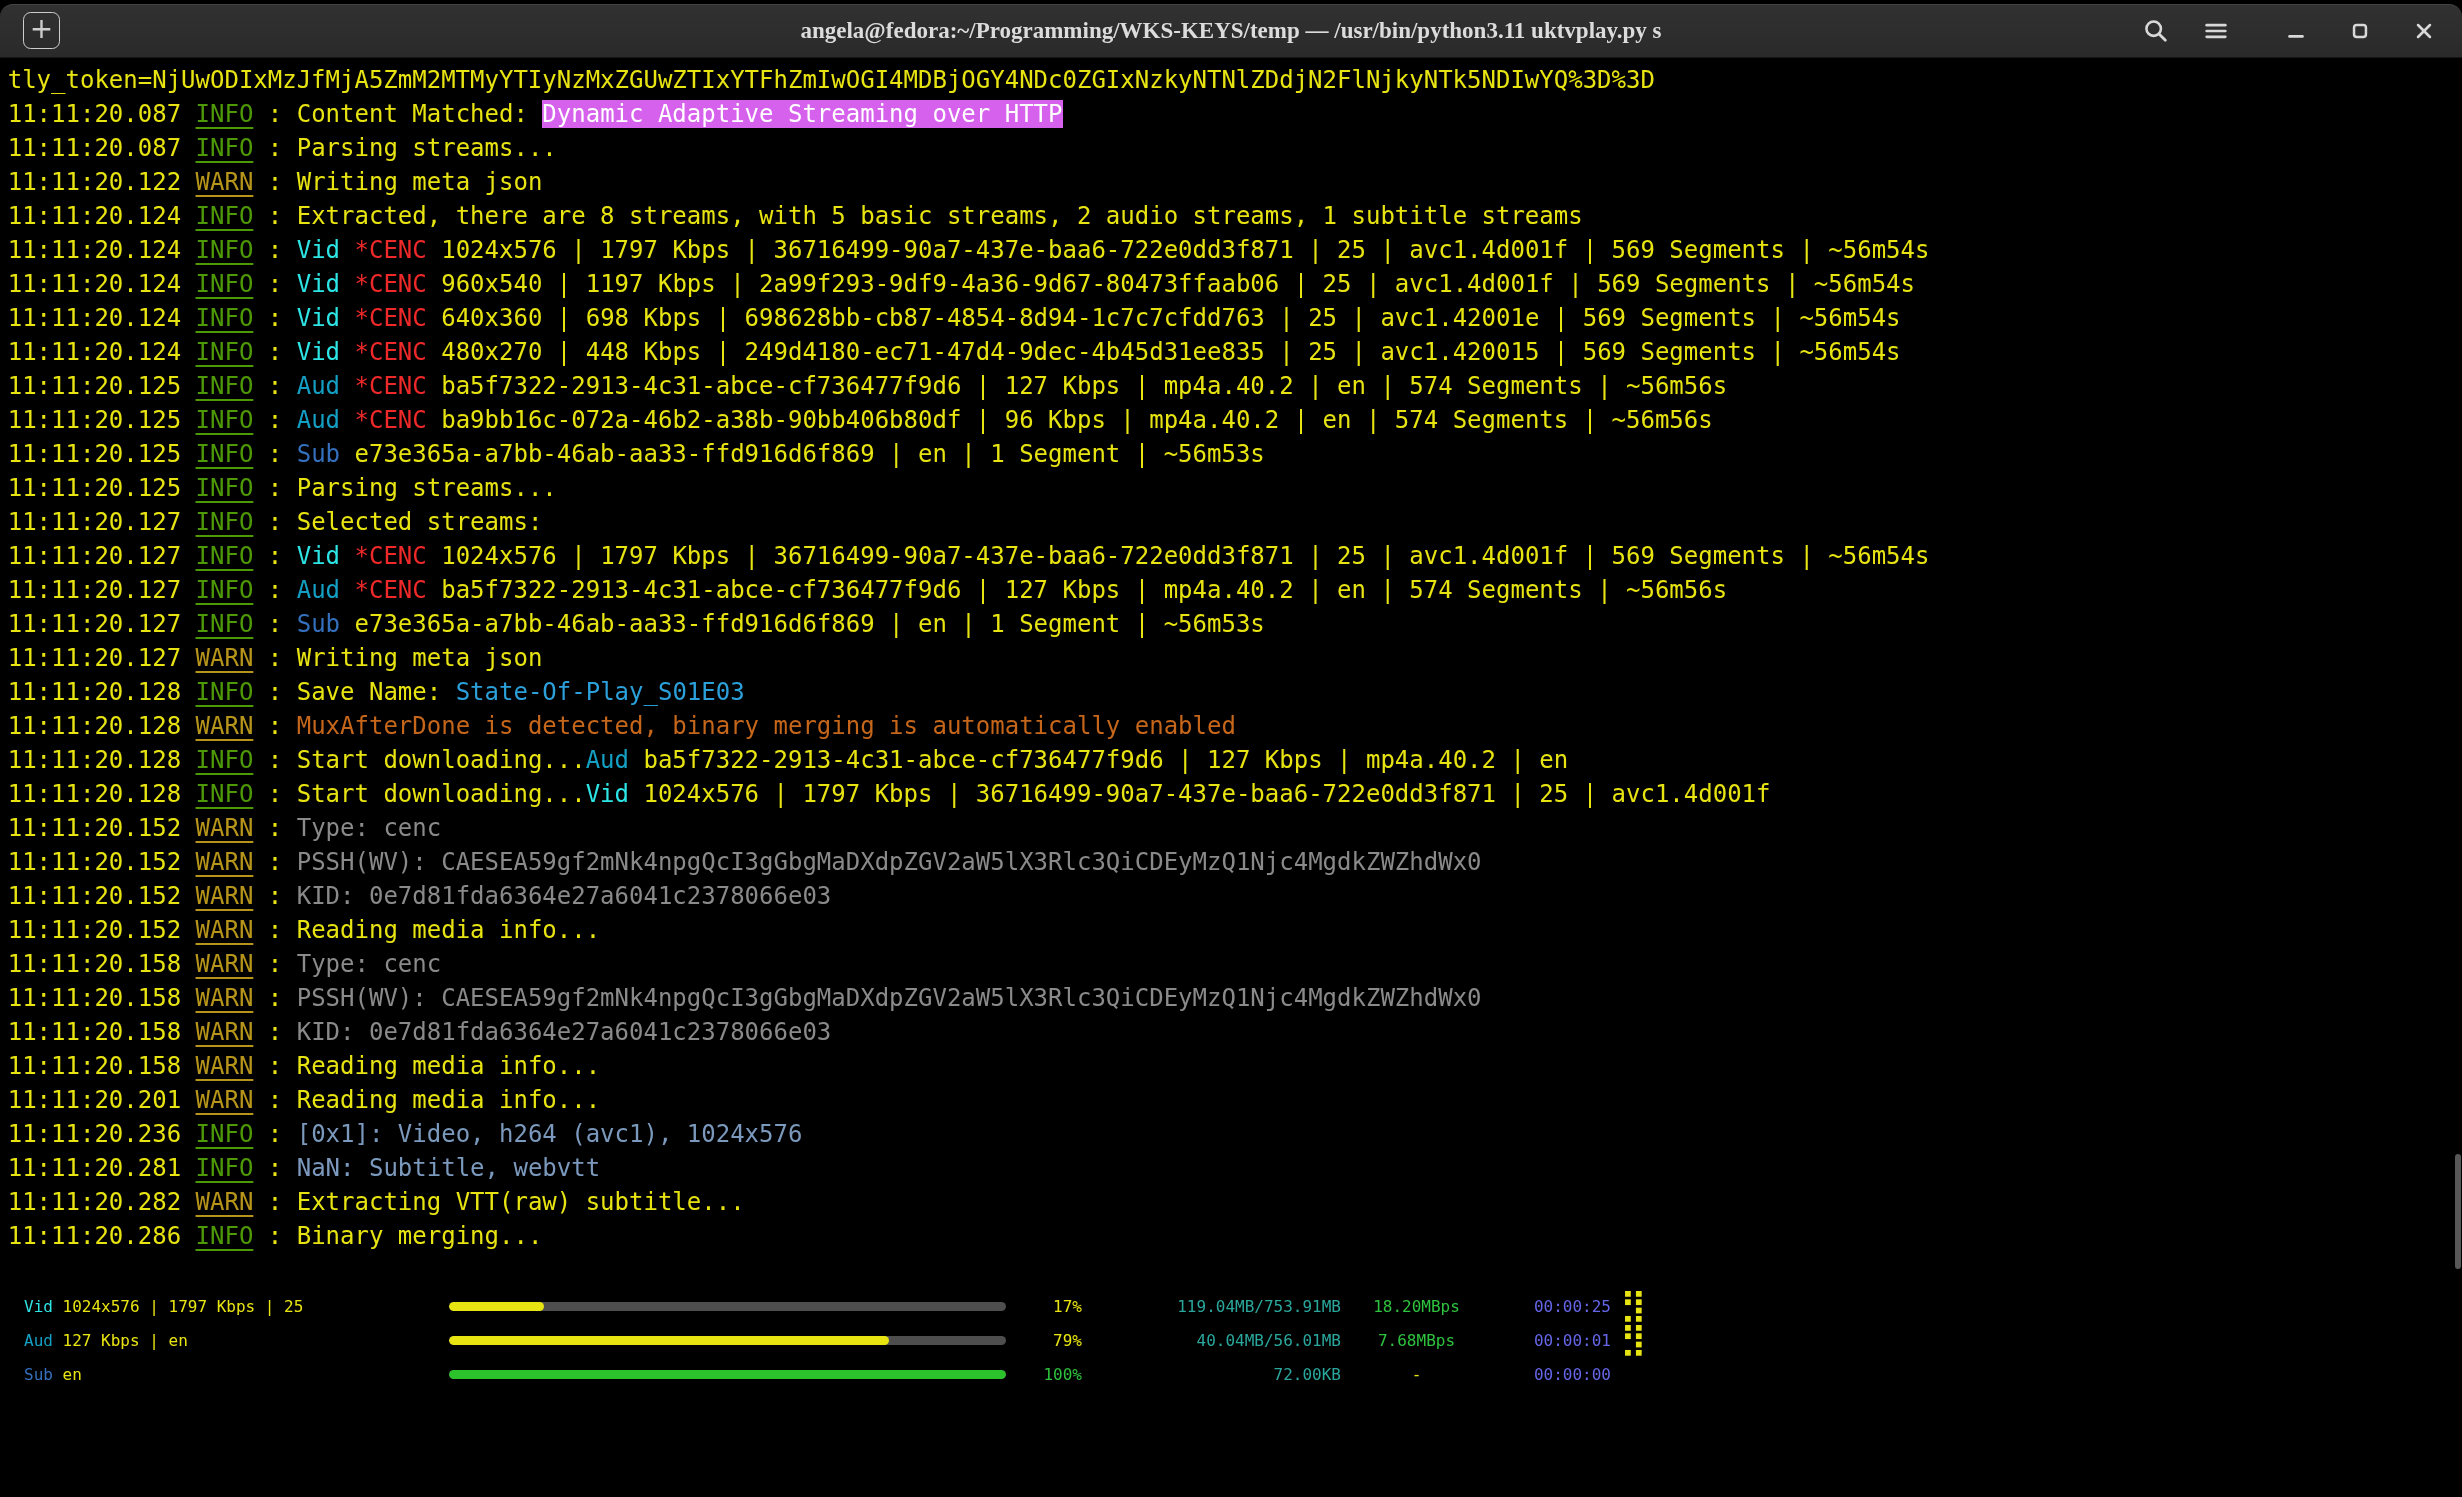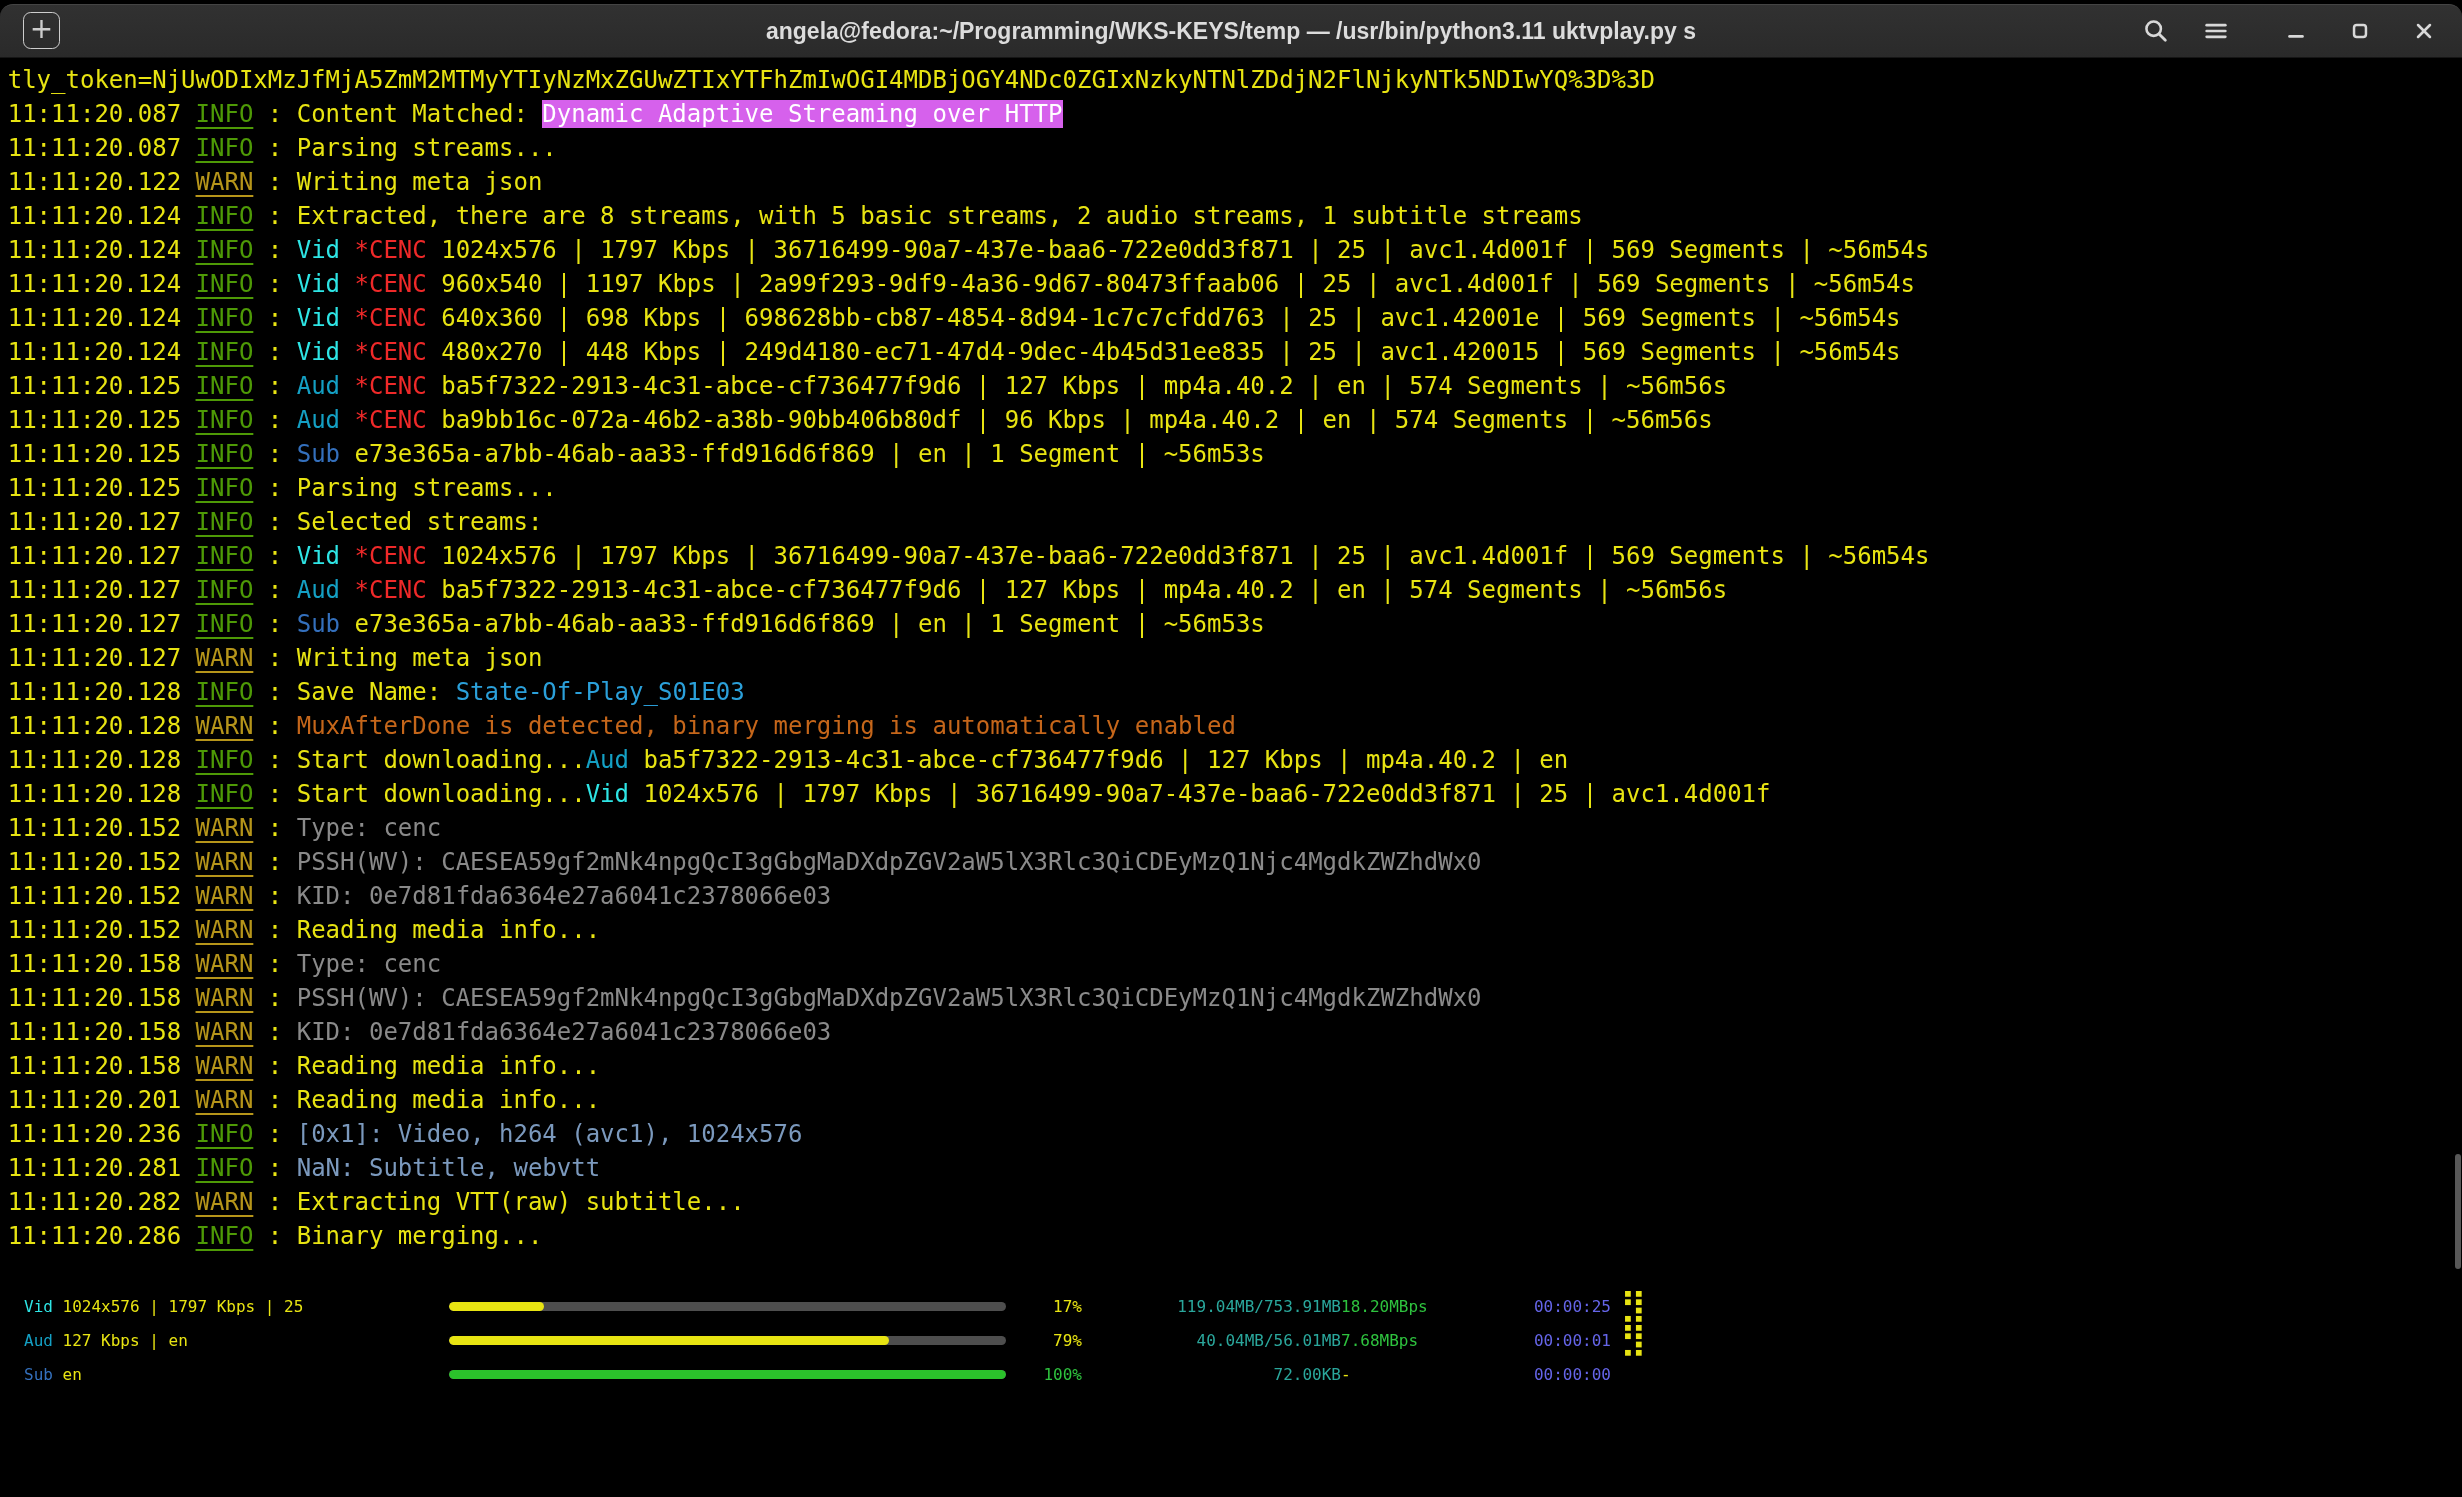--- a/index.html
+++ b/index.html
@@ -10,21 +10,21 @@
   .titlebar {
     position:relative; margin-top:3.8px; height:54px;
     background:linear-gradient(#313131,#2a2a2a);
     border-top:1.3px solid #444; border-bottom:0.6px solid #161616;
     border-radius:13px 13px 0 0;
     display:flex; align-items:center;
     padding:0 23px;
   }
   .win-title {
     position:absolute; left:50%; top:50%; transform:translate(-50%,-50%);
-    font-family:Liberation Sans, sans-serif; font-weight:bold;
+    font-family:Liberation Serif, serif; font-weight:bold;
     font-size:23px; color:#dcdcdc; white-space:nowrap;
   }
   .newtab-btn {
     width:37px; height:37px; border:1.9px solid #cdcdcd; border-radius:7.7px;
     color:#cdcdcd; font-size:28px; line-height:32px; text-align:center;
     font-family:"DejaVu Sans", sans-serif; cursor:pointer;
   }
   .tb-right { margin-left:auto; display:flex; align-items:center; gap:29.5px; }
   .tb-btn { width:31px; height:31px; display:flex; align-items:center; justify-content:center; cursor:pointer; border-radius:6.4px; }
   .winctl { display:flex; align-items:center; gap:33px; margin-left:19px; }
@@ -52,21 +52,21 @@
   .c-hl     { background:var(--c-hlbg); color:#ffffff; }
 
   
   .progress { margin-top:37px; padding-left:24px; font-size:16px; }
   .prow { display:flex; align-items:center; height:34px; white-space:pre; }
   .plabel { width:425px; flex:none; }
   .ptrack { width:557px; height:9px; flex:none; background:var(--c-bartrack); border-radius:4.5px; overflow:hidden; }
   .pfill  { height:100%; border-radius:4.5px; }
   .ppct   { width:76px; flex:none; text-align:right; }
   .psize  { width:259px; flex:none; text-align:right; }
-  .pspeed { width:151px; flex:none; }
+  .pspeed { width:151px; flex:none; text-align:center; }
   .ptime  { width:119px; flex:none; text-align:right; }
   .pspin  { width:19px; height:33px; flex:none; margin-left:14px; display:flex; align-items:center; }
 
   .scroll-thumb {
     position:absolute; right:1.3px; top:1154px; width:5.8px; height:115px;
     background:#585858; border-radius:3.2px;
   }
   svg { display:block; }
 </style>
 </head>

